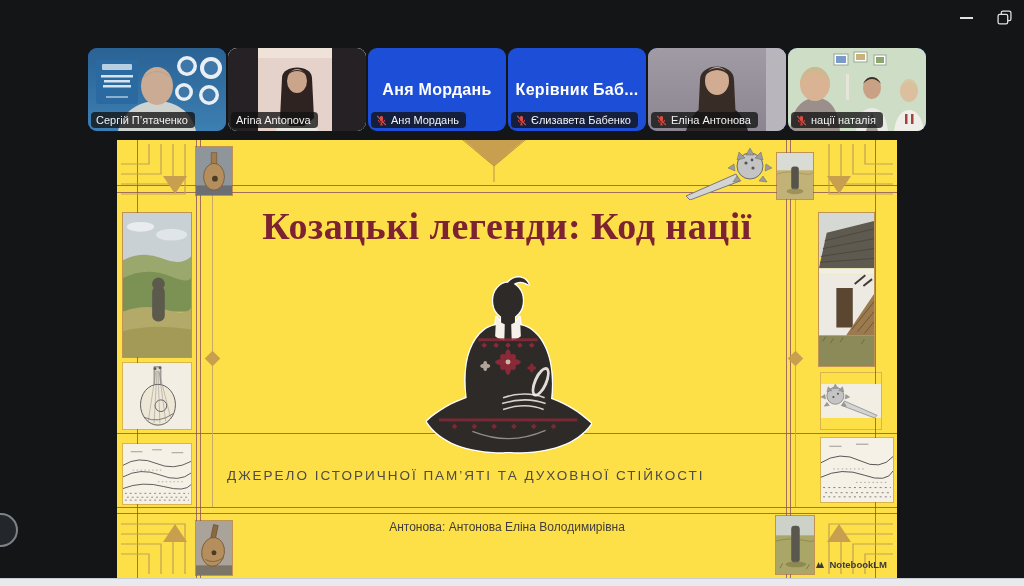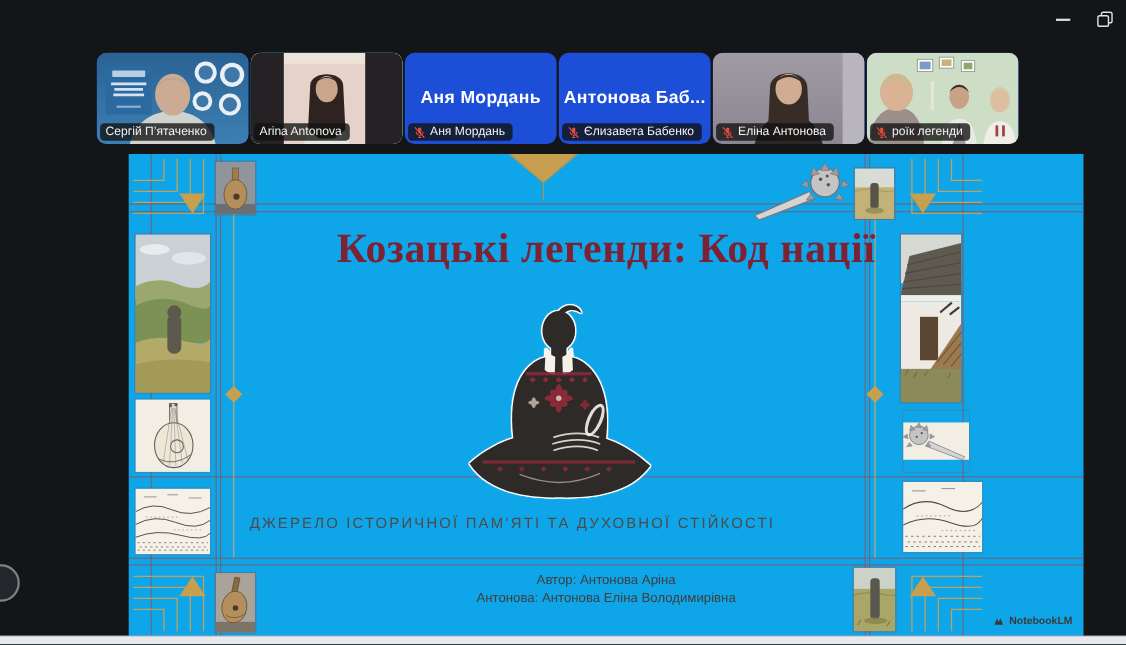--- a/index.html
+++ b/index.html
@@ -15,21 +15,21 @@
   .tile{position:relative;width:138px;height:83px;border-radius:9px;overflow:hidden;background:#1d4ed8;flex:none;}
   .tile.active{outline:2px solid #27c268;outline-offset:-2px;}
   .tile svg.scene{position:absolute;inset:0;width:100%;height:100%;}
   .center-name{position:absolute;inset:0;display:flex;align-items:center;justify-content:center;
                color:#fff;font-weight:bold;font-size:16px;letter-spacing:.3px;}
   .label{position:absolute;left:3px;bottom:3px;display:flex;align-items:center;gap:4px;
          background:rgba(18,18,18,.78);border-radius:4px;padding:2px 7px 2px 5px;
          color:#f2f2f2;font-size:11px;white-space:nowrap;max-width:130px;}
   .label .mic{width:11px;height:11px;flex:none;}
   
-  .slide{position:absolute;left:117px;top:140px;width:868px;height:438px;background:#0ea5e9;z-index:5;}
+  .slide{position:absolute;left:117px;top:140px;width:780px;height:438px;background:#fde047;z-index:5;}
   .ln{position:absolute;background:rgba(139,84,92,.8);}
   .goldln{position:absolute;background:#c9a96a;}
   .diamond{position:absolute;width:11px;height:11px;background:#c79f4e;transform:rotate(45deg);}
   .ph{position:absolute;overflow:hidden;border:1px solid rgba(139,84,92,.55);}
   .ph svg{display:block;width:100%;height:100%;}
   .orn{position:absolute;}
   .slide-title{position:absolute;left:60px;right:60px;top:64px;margin:0;text-align:center;
                font-family:"Liberation Serif",serif;font-weight:bold;font-size:38px;color:#7d2233;
                letter-spacing:.5px;}
   .figure{position:absolute;left:292px;top:126px;width:198px;height:198px;}
@@ -119,21 +119,21 @@
           <path d="M6 1.1c-.95 0-1.7.75-1.7 1.7v2.5c0 .95.75 1.7 1.7 1.7s1.7-.75 1.7-1.7V2.8C7.7 1.85 6.95 1.1 6 1.1z" fill="#e04b3f"></path>
           <path d="M2.7 5.3c0 1.85 1.45 3.3 3.3 3.3s3.3-1.45 3.3-3.3" stroke="#e04b3f" stroke-width="1" fill="none"></path>
           <path d="M6 8.6v2.2 M4.4 10.8h3.2" stroke="#e04b3f" stroke-width="1"></path>
           <path d="M1.3 0.9l9.4 10.2" stroke="#e04b3f" stroke-width="1.3"></path>
         </svg>
         <span>Аня Мордань</span>
       </div>
     </div>
 
     <div class="tile">
-      <div class="center-name">Антонова Баб...</div>
+      <div class="center-name">Керівник Баб...</div>
       <div class="label">
         <svg class="mic" viewBox="0 0 12 12">
           <path d="M6 1.1c-.95 0-1.7.75-1.7 1.7v2.5c0 .95.75 1.7 1.7 1.7s1.7-.75 1.7-1.7V2.8C7.7 1.85 6.95 1.1 6 1.1z" fill="#e04b3f"></path>
           <path d="M2.7 5.3c0 1.85 1.45 3.3 3.3 3.3s3.3-1.45 3.3-3.3" stroke="#e04b3f" stroke-width="1" fill="none"></path>
           <path d="M6 8.6v2.2 M4.4 10.8h3.2" stroke="#e04b3f" stroke-width="1"></path>
           <path d="M1.3 0.9l9.4 10.2" stroke="#e04b3f" stroke-width="1.3"></path>
         </svg>
         <span>Єлизавета Бабенко</span>
       </div>
     </div>
@@ -187,21 +187,21 @@
         <ellipse cx="121" cy="43" rx="9" ry="11" fill="#dcbf9e"></ellipse>
         <path d="M112,40 Q121,28 130,40 Q127,31 121,31 Q115,31 112,40 Z" fill="#d6c9a2"></path>
       </svg>
       <div class="label">
         <svg class="mic" viewBox="0 0 12 12">
           <path d="M6 1.1c-.95 0-1.7.75-1.7 1.7v2.5c0 .95.75 1.7 1.7 1.7s1.7-.75 1.7-1.7V2.8C7.7 1.85 6.95 1.1 6 1.1z" fill="#e04b3f"></path>
           <path d="M2.7 5.3c0 1.85 1.45 3.3 3.3 3.3s3.3-1.45 3.3-3.3" stroke="#e04b3f" stroke-width="1" fill="none"></path>
           <path d="M6 8.6v2.2 M4.4 10.8h3.2" stroke="#e04b3f" stroke-width="1"></path>
           <path d="M1.3 0.9l9.4 10.2" stroke="#e04b3f" stroke-width="1.3"></path>
         </svg>
-        <span>роїк легенди</span>
+        <span>нації наталія</span>
       </div>
     </div>
   </div>
 
   <div class="slide">
 
     <div class="ln" style="left:0;right:0;top:45px;height:1px;"></div>
     <div class="ln" style="left:0;right:0;top:52px;height:1px;"></div>
     <div class="ln" style="left:0;right:0;top:293px;height:1px;"></div>
     <div class="ln" style="left:0;right:0;top:367px;height:1px;"></div>
@@ -443,21 +443,20 @@
           <rect x="104" y="155" width="4" height="4" transform="rotate(45 106 157)"></rect>
         <rect x="124" y="155" width="4" height="4" transform="rotate(45 126 157)"></rect>
           <rect x="144" y="155" width="4" height="4" transform="rotate(45 146 157)"></rect>
       </g>
       <path d="M64,162 C90,172 112,172 138,161" stroke="#f5f0e8" stroke-width="1.2" fill="none" opacity=".5"></path>
     </svg>
 
     <div class="subtitle">ДЖЕРЕЛО ІСТОРИЧНОЇ ПАМ’ЯТІ ТА ДУХОВНОЇ СТІЙКОСТІ</div>
 
     <div class="credits">
-      <div>Автор: Антонова Аріна</div>
       <div>Антонова: Антонова Еліна Володимирівна</div>
     </div>
 
     <div class="watermark">
       <svg width="10" height="10" viewBox="0 0 10 10">
         <path d="M1,8 L3.5,2 L5,5.5 L6.5,2 L9,8 Z" fill="#3a3a3a"></path>
       </svg>
       <span>NotebookLM</span>
     </div>
   </div>

